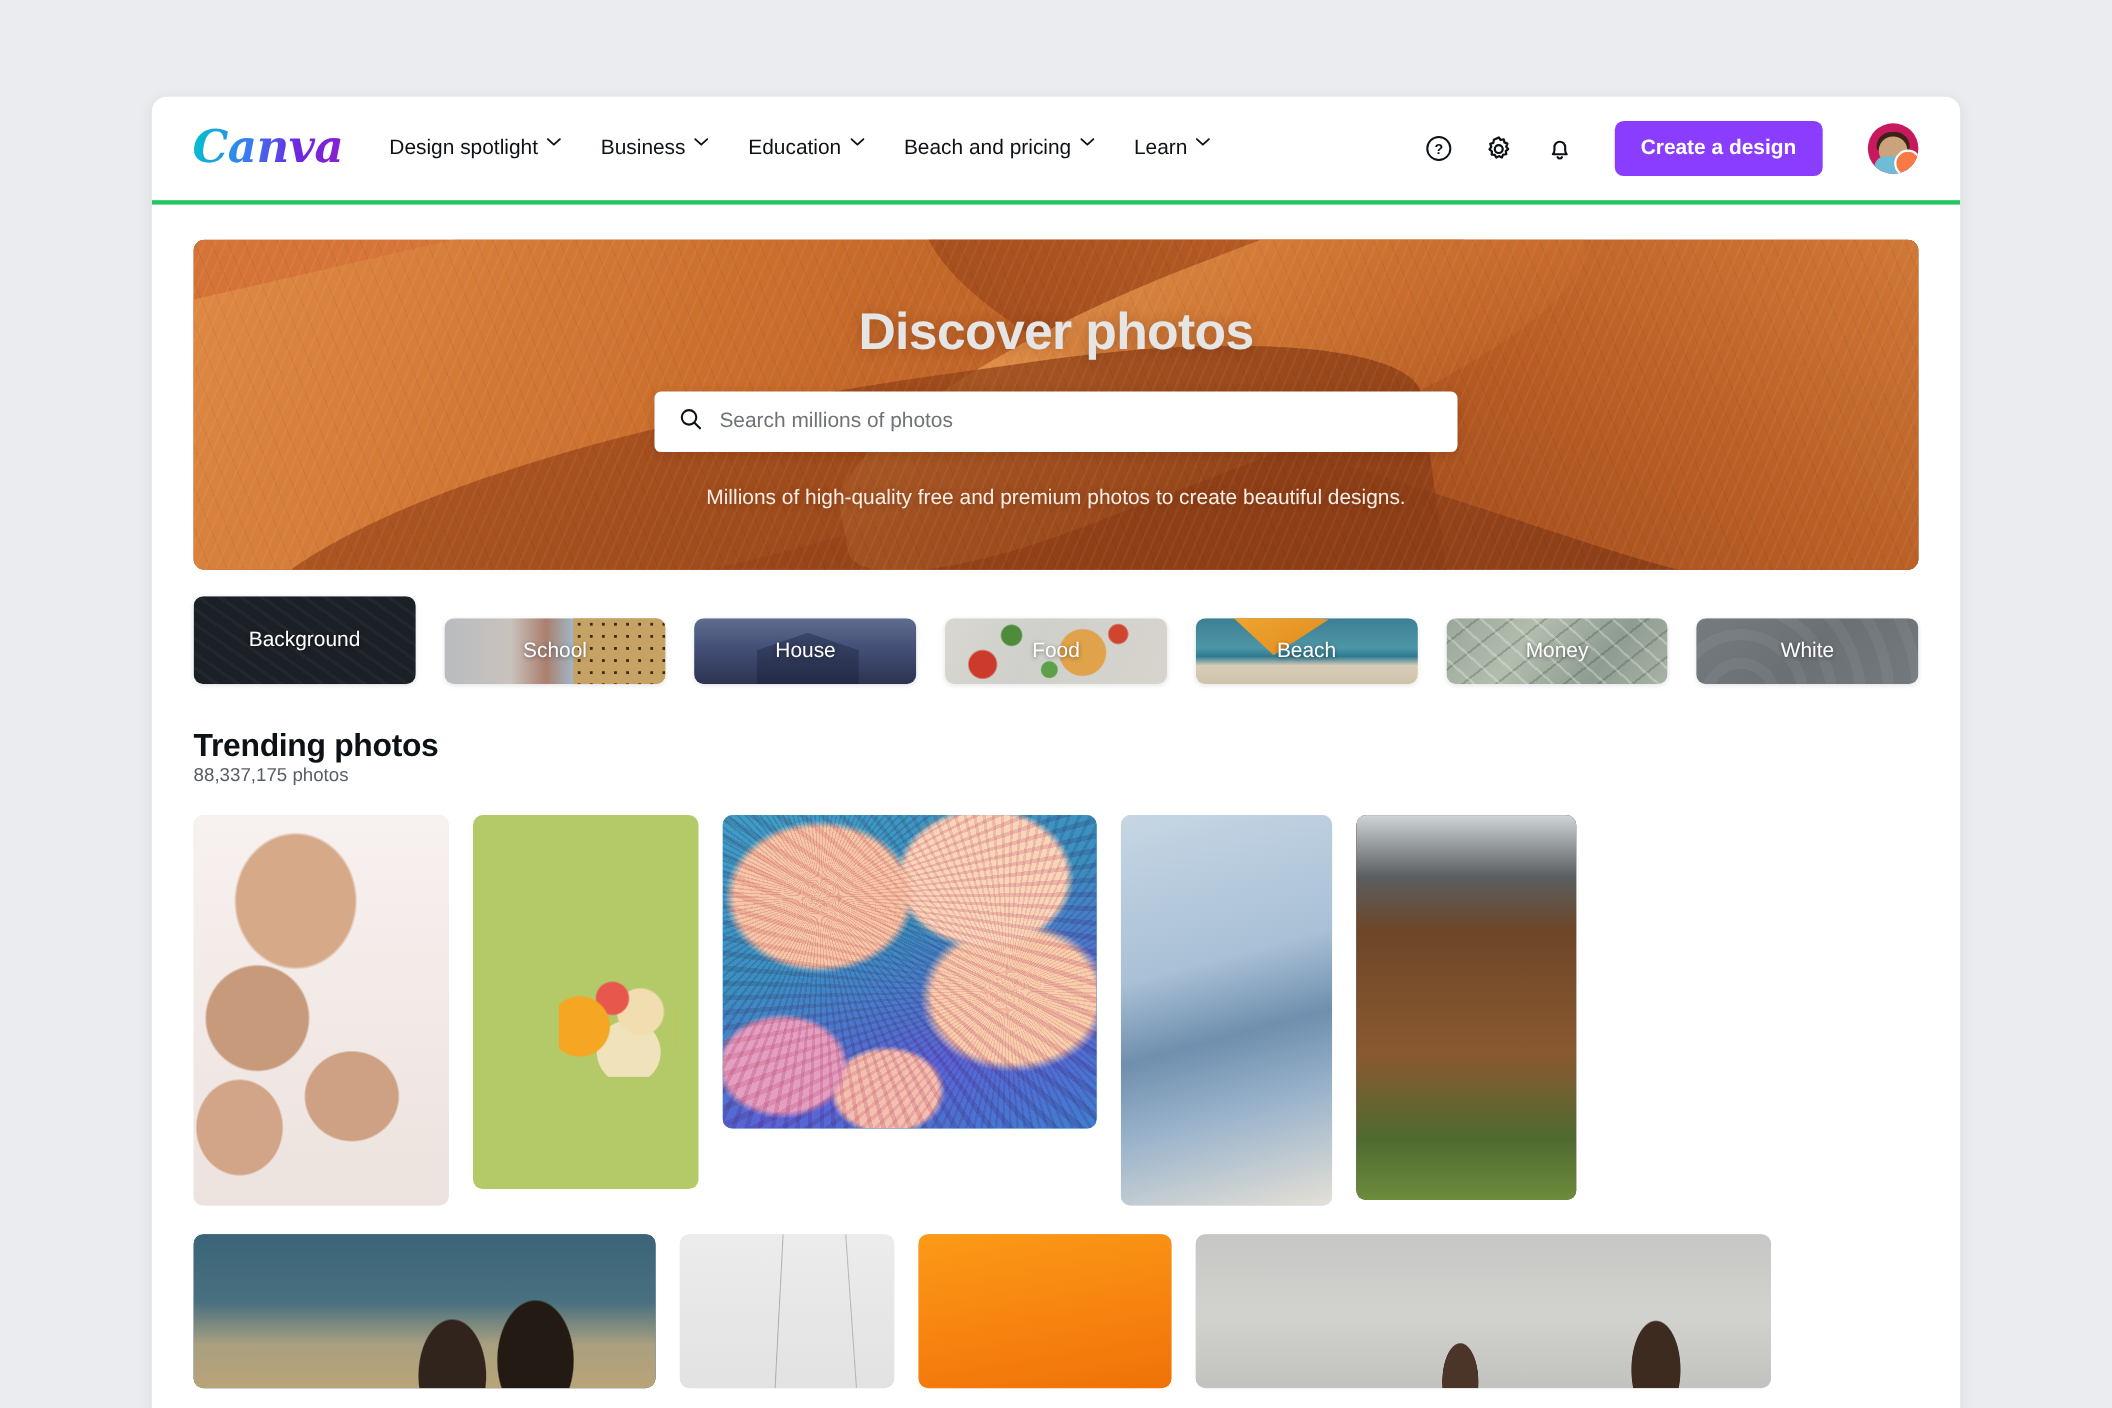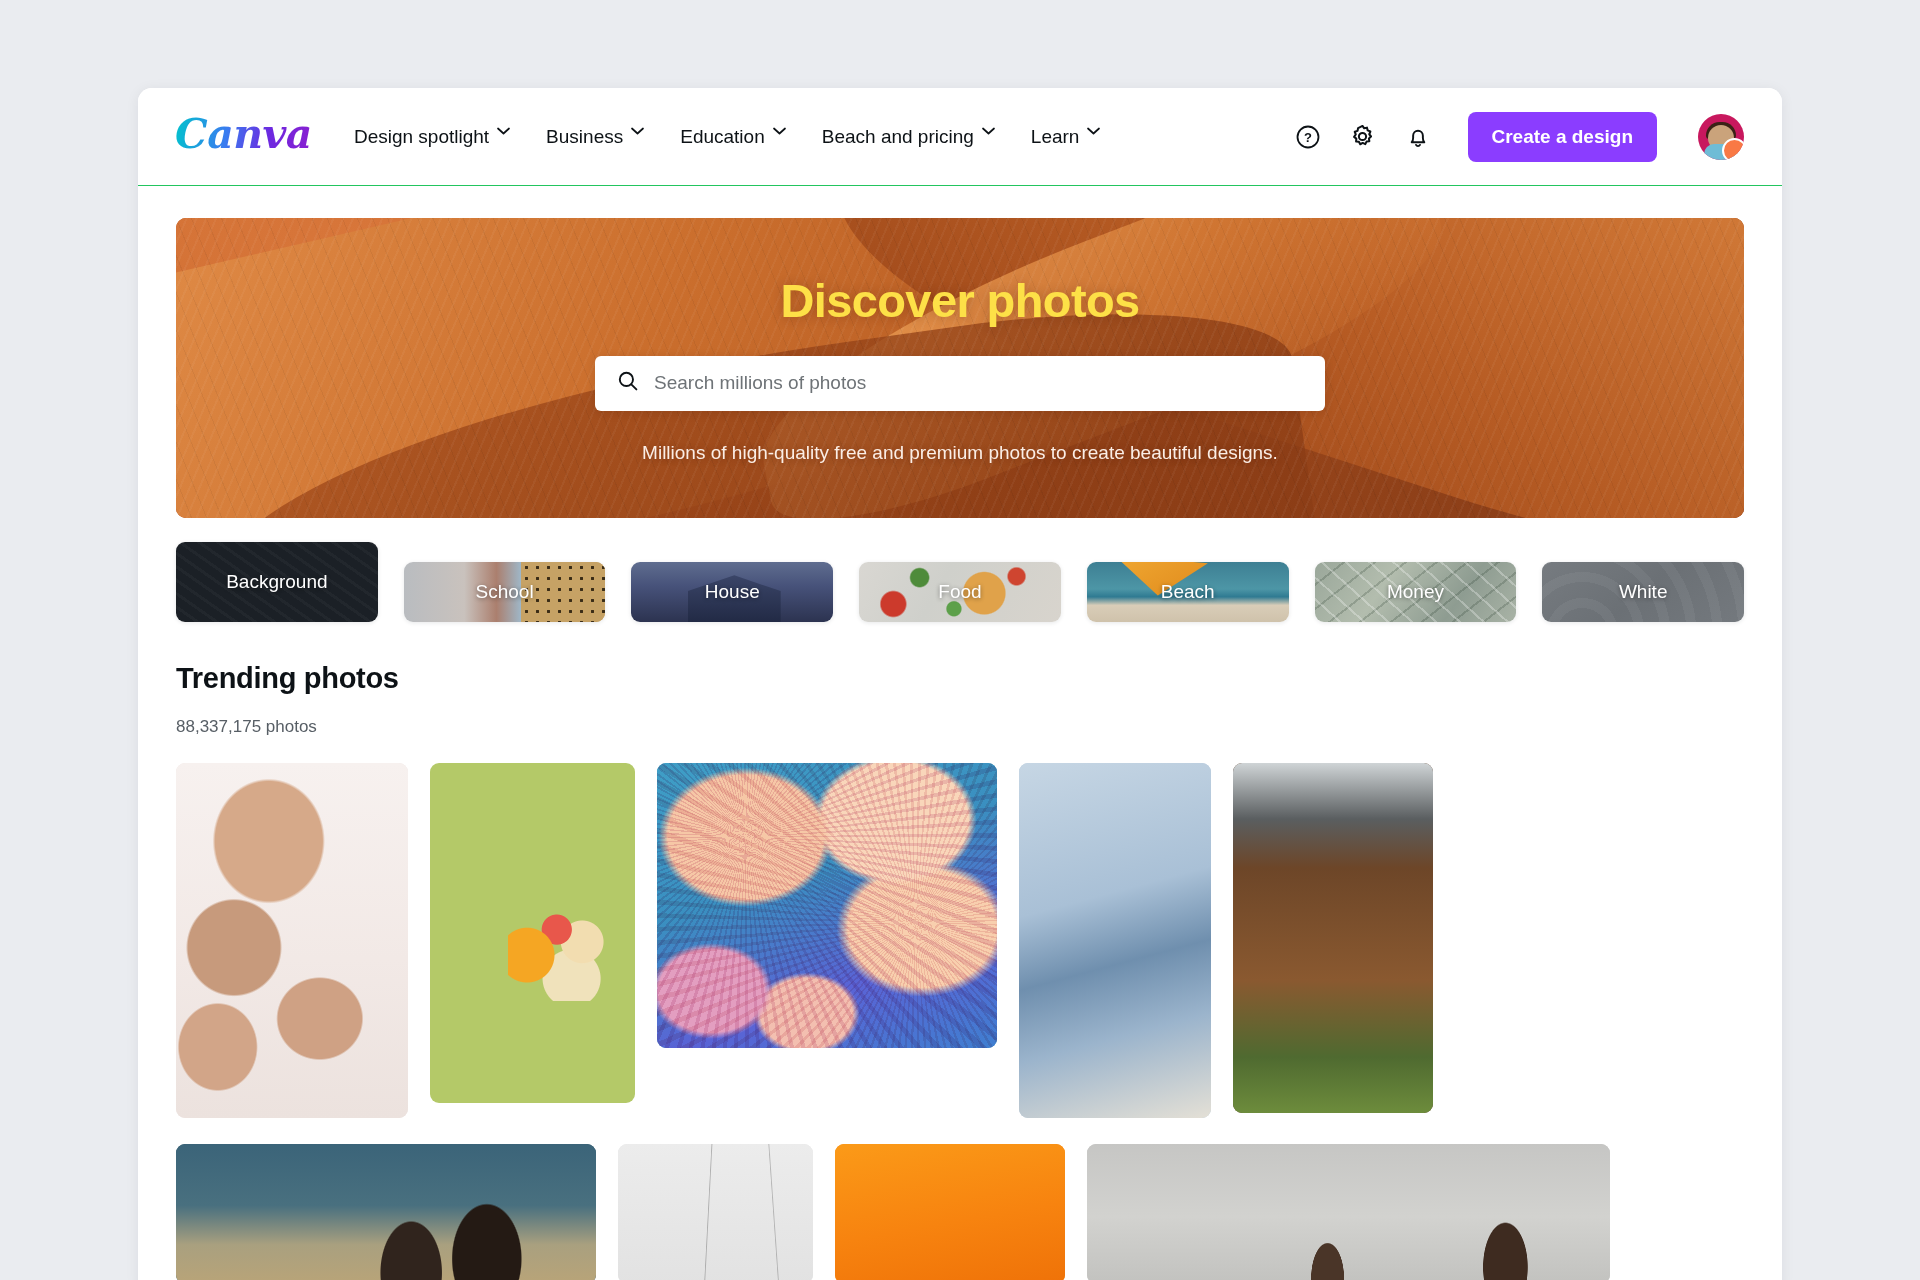--- a/index.html
+++ b/index.html
@@ -20,21 +20,21 @@
     overflow: hidden;
     box-shadow: 0 2px 14px rgba(20,25,40,.07);
   }
 
   
   .header {
     height: 98px;
     display: flex;
     align-items: center;
     padding: 0 38px 0 37px;
-    border-bottom: 1px solid #22c55e;
+    border-bottom: 4px solid #22c55e;
     background: #fff;
   }
   .logo {
     font-family: "DejaVu Serif", serif;
     font-style: italic;
     font-weight: 700;
     font-size: 41px;
     letter-spacing: -0.5px;
     background: linear-gradient(100deg,#00c4cc 0%,#3a7bf0 38%,#6d28e0 68%,#8b1fcf 100%);
     -webkit-background-clip: text;
@@ -168,21 +168,21 @@
       repeating-linear-gradient(68deg, rgba(0,0,0,.05) 0 1px, rgba(0,0,0,0) 1px 14px);
   }
   .hero-inner {
     position: relative;
     height: 100%;
     display: flex; flex-direction: column;
     align-items: center; justify-content: center;
     gap: 0;
   }
   .hero-title {
-    color: #fde047;
+    color: #e5e5e5;
     font-size: 47px;
     font-weight: 700;
     letter-spacing: -0.6px;
     text-shadow: 0 1px 12px rgba(80,30,0,.3);
     margin-bottom: 28px;
   }
   .search-wrap {
     width: 730px;
     height: 55px;
     background: #fff;
@@ -301,21 +301,20 @@
   .section-title {
     font-size: 29px;
     font-weight: 700;
     color: #0d1216;
     letter-spacing: -0.3px;
     margin-top: 40px;
   }
   .section-count {
     font-size: 17px;
     color: #575e65;
-    margin-top: 22px;
   }
 
   
   .grid-row {
     display: flex;
     gap: 22px;
     margin-top: 26px;
     align-items: flex-start;
   }
   .ph {

